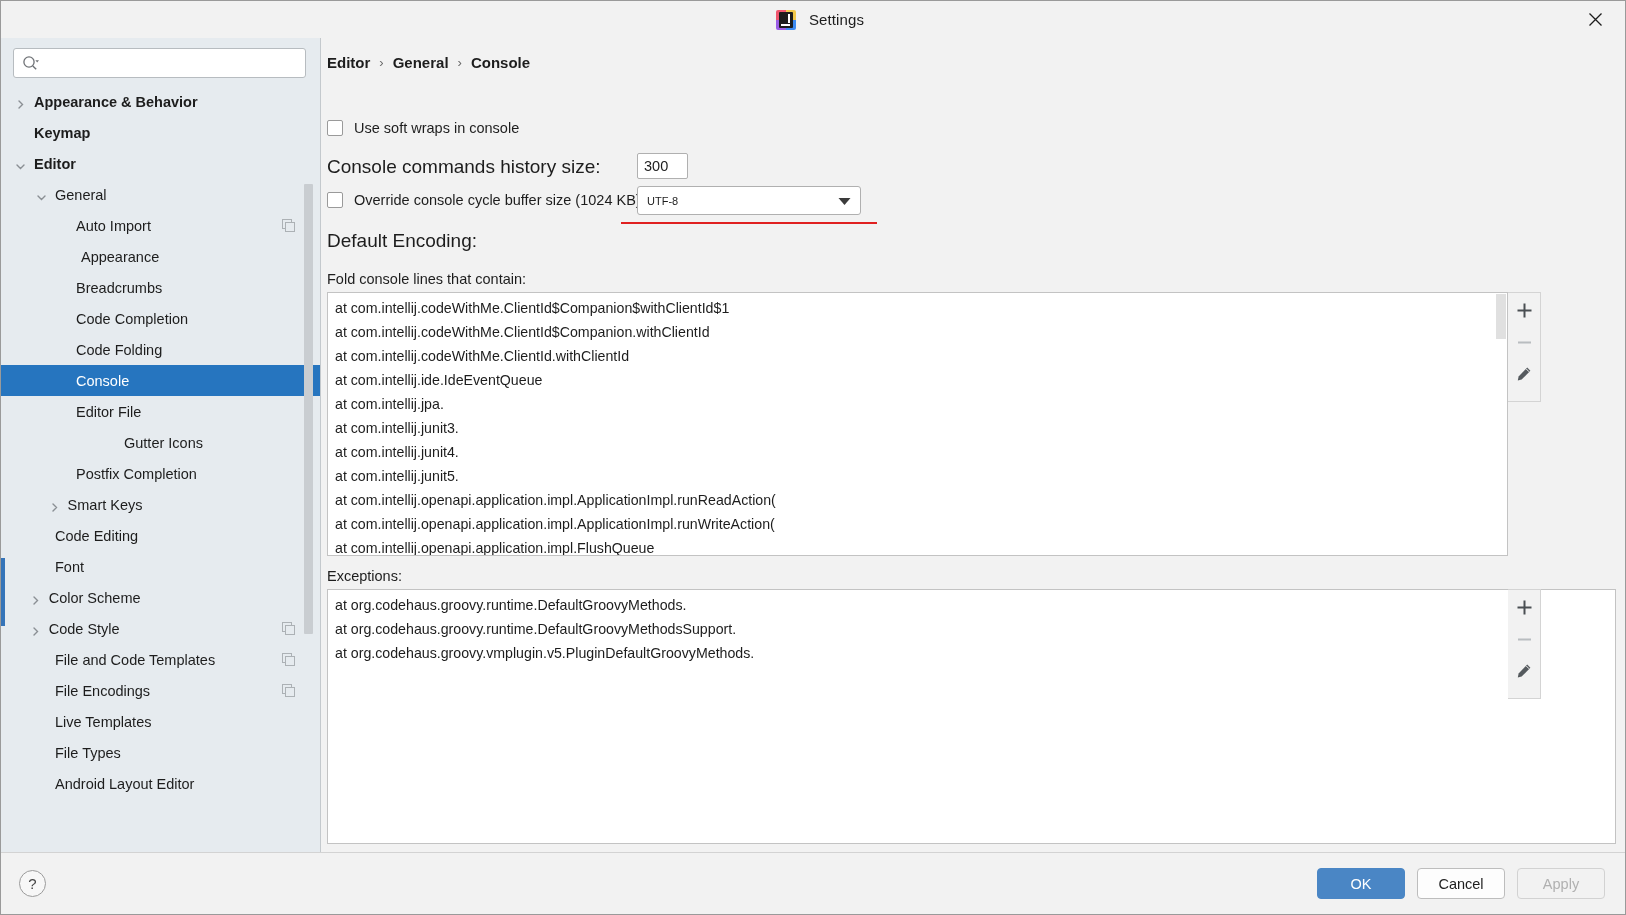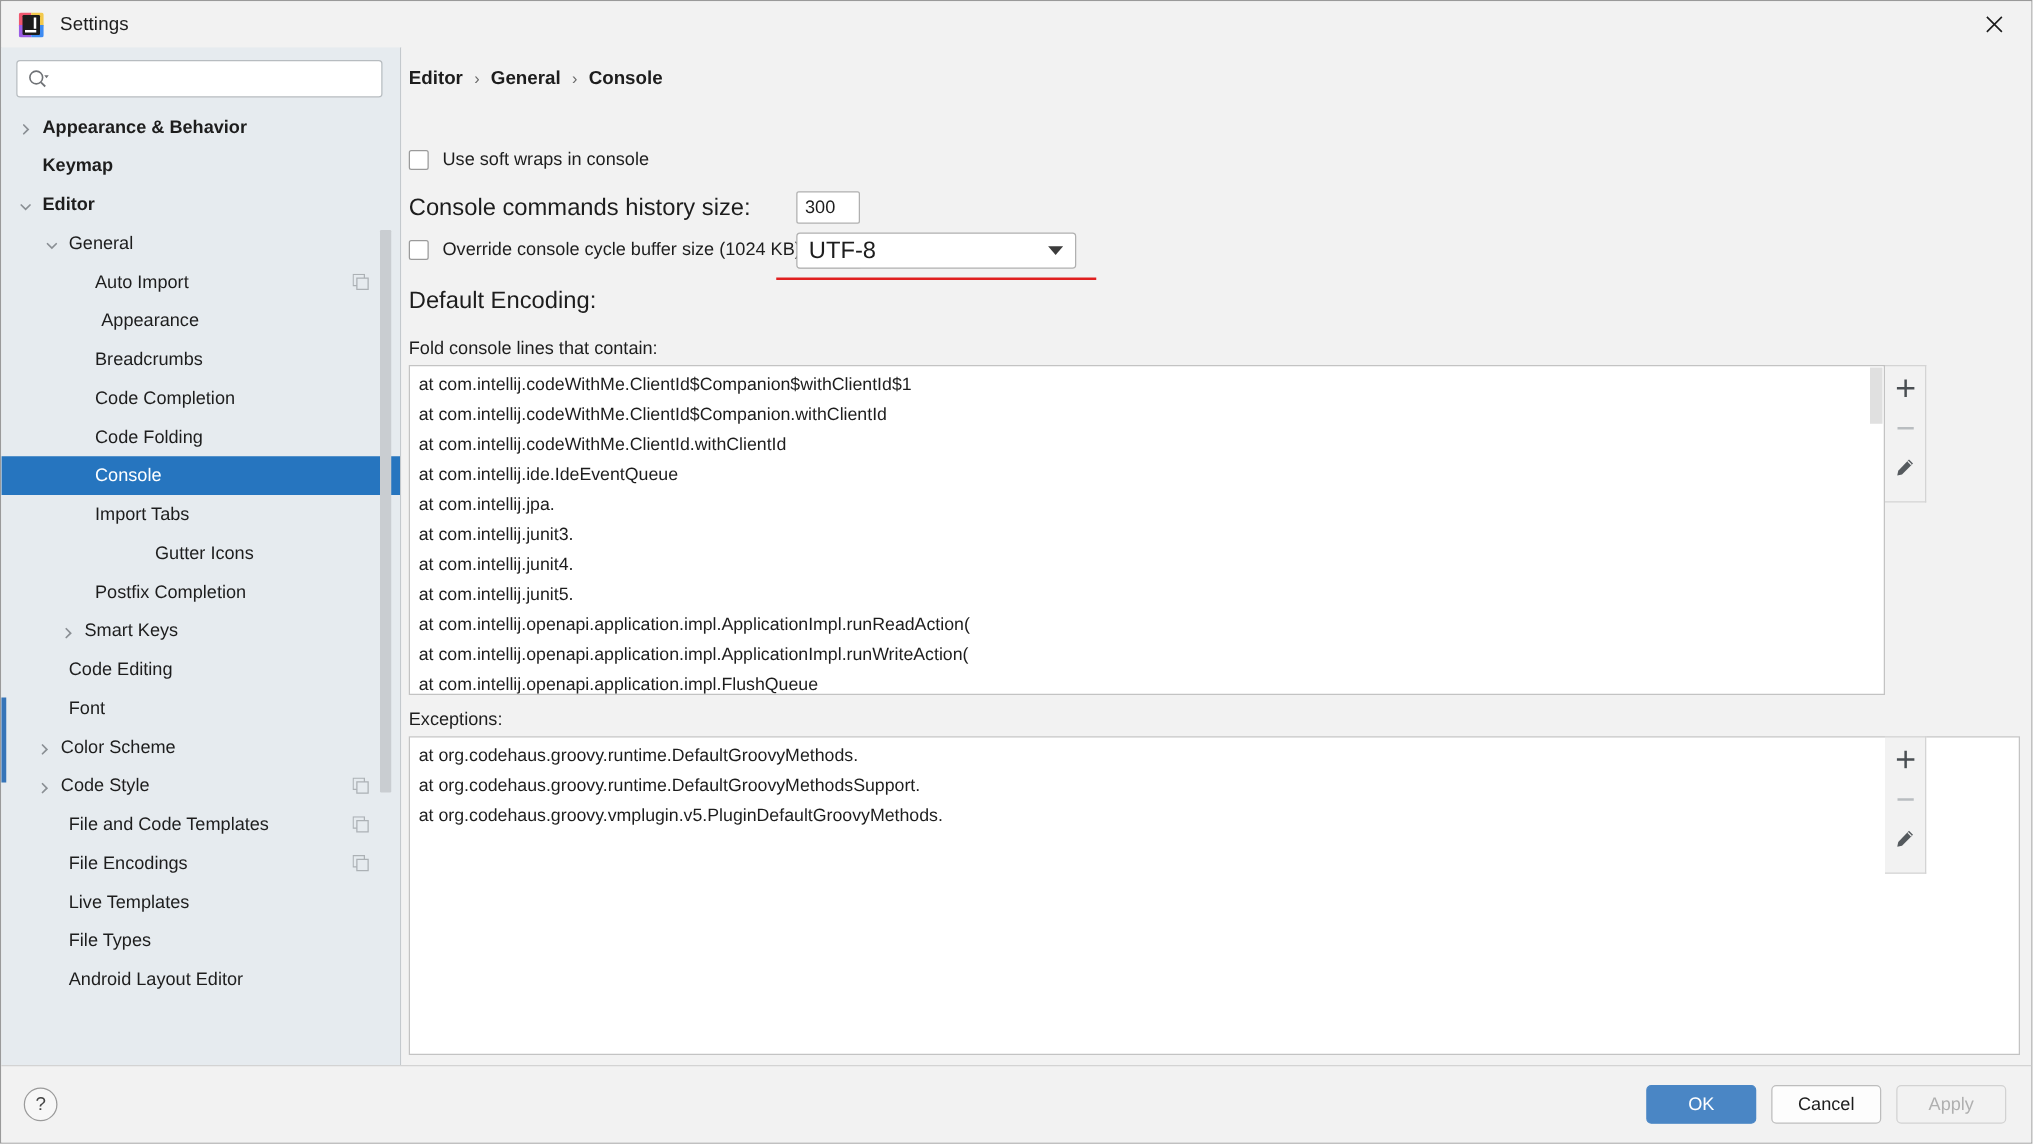--- a/index.html
+++ b/index.html
@@ -23,20 +23,21 @@
 
   
   #titlebar {
     height: 37px;
     flex: 0 0 37px;
     background: #f2f2f2;
     display: flex;
     align-items: center;
     padding-left: 14px;
     position: relative;
+    justify-content: center;
   }
   #app-icon {
     width: 20px; height: 20px;
     position: relative;
     flex: 0 0 20px;
     border-radius: 2px;
     overflow: hidden;
   }
   #app-icon .q1 { position:absolute; left:0; top:0; width:50%; height:55%; background:#f0566e; }
   #app-icon .q2 { position:absolute; right:0; top:0; width:50%; height:55%; background:#f2c94c; }
@@ -231,21 +232,21 @@
     position: absolute;
     left: 316px; top: 148px;
     width: 224px; height: 29px;
     background: #ffffff;
     border: 1px solid #b0b0b0;
     border-radius: 3px;
     display: flex; align-items: center;
     padding: 0 9px;
     cursor: pointer;
   }
-  #encoding-select .val { font-size: 19px; color:#1d1d1d; flex:1 1 auto; }
+  #encoding-select .val { font-size: 11px; color:#1d1d1d; flex:1 1 auto; }
   #encoding-underline {
     position: absolute;
     left: 300px; top: 184px;
     width: 256px; height: 2px;
     background: #e02020;
   }
 
   .list-title {
     font-size: 14.5px;
     color: #1d1d1d;
@@ -427,21 +428,21 @@
           <div class="tree-item" style="padding-left: 56px;">
             <span class="arrow none"></span>
             <span class="label">Code Folding</span>
           </div>
           <div class="tree-item selected" style="padding-left: 56px;">
             <span class="arrow none"></span>
             <span class="label">Console</span>
           </div>
           <div class="tree-item" style="padding-left: 56px;">
             <span class="arrow none"></span>
-            <span class="label">Import Tabs</span>
+            <span class="label">Editor File</span>
           </div>
           <div class="tree-item" style="padding-left: 56px; margin-left: 48px;">
             <span class="arrow none"></span>
             <span class="label">Gutter Icons</span>
           </div>
           <div class="tree-item" style="padding-left: 56px;">
             <span class="arrow none"></span>
             <span class="label">Postfix Completion</span>
           </div>
           <div class="tree-item" style="padding-left: 47.6px;">

